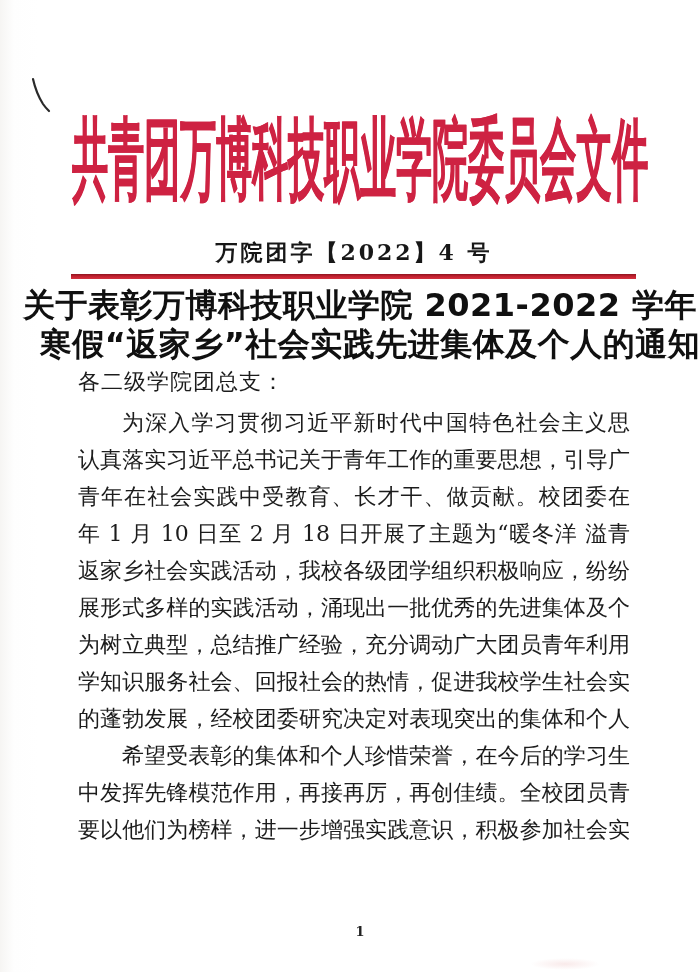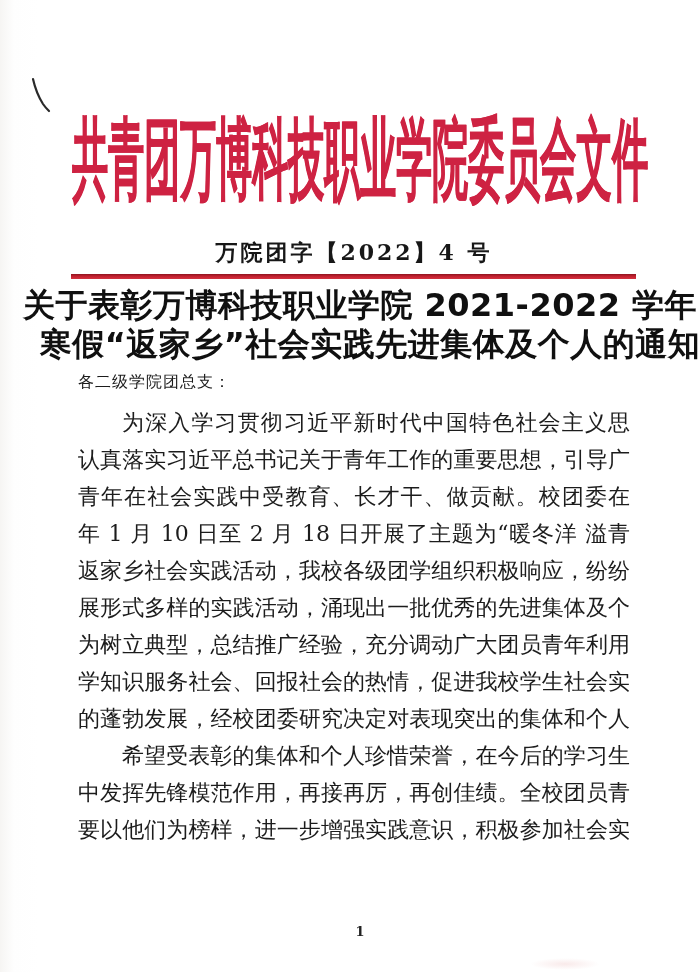--- a/index.html
+++ b/index.html
@@ -63,21 +63,21 @@
     line-height: 28px;
     letter-spacing: 0.5px;
     color: #101010;
   }
   .doc-title.l1 { top: 291px; }
   .doc-title.l2 { top: 330px; margin-left: 20px; }
 
   .salutation {
     position: absolute;
     top: 368px; left: 78px;
-    font-size: 16px;
+    font-size: 22px;
     line-height: 28px;
     letter-spacing: 1px;
   }
 
   .body-block {
     position: absolute;
     top: 404px; left: 78px;
     width: 552px;
   }
   .bline {

